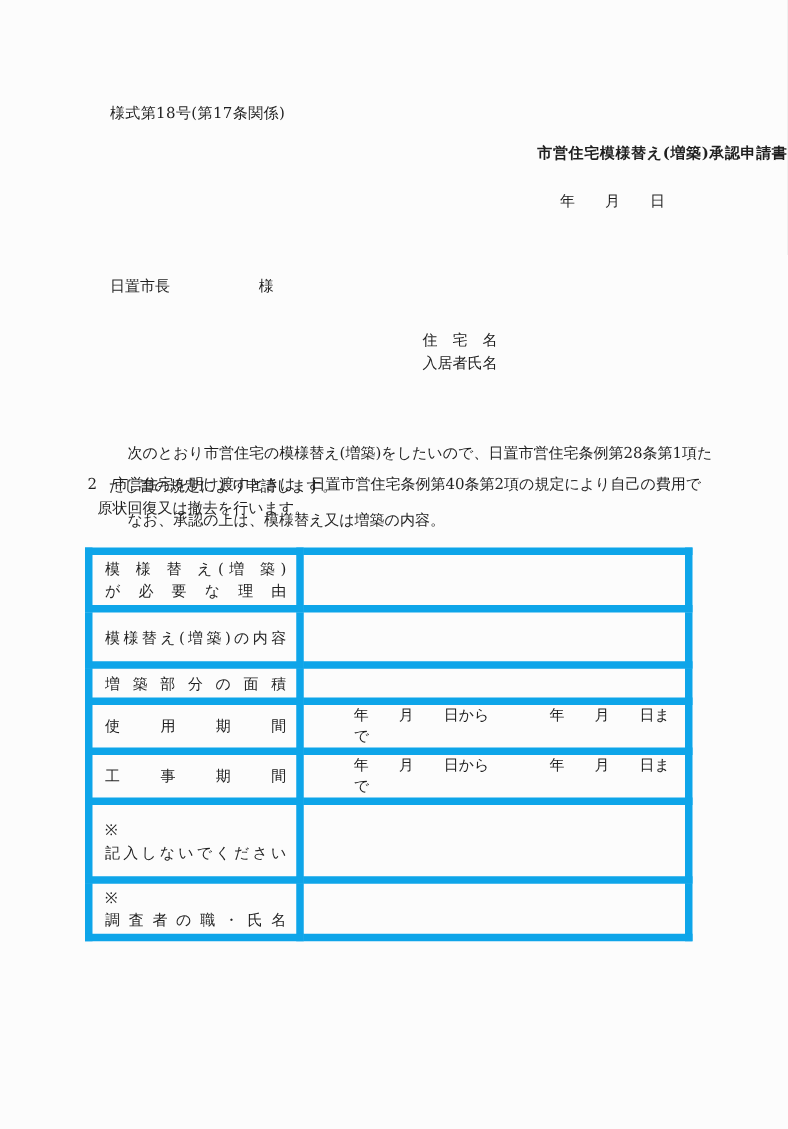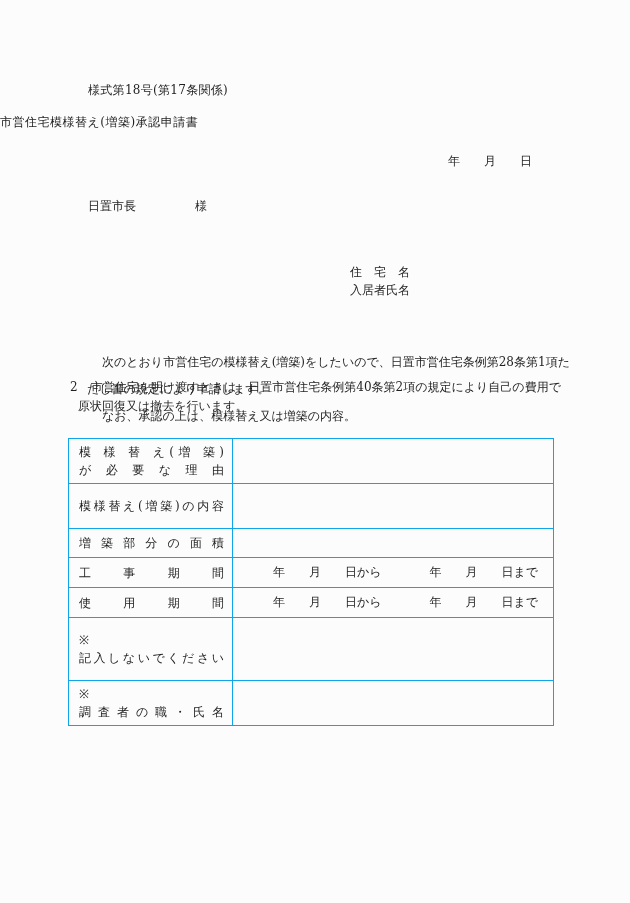--- a/index.html
+++ b/index.html
@@ -17,30 +17,31 @@
     color: #1f1f1f;
     font-size: 12px;
     overflow: hidden;
   }
   .abs { position: absolute; }
 
   .form-number { left: 88px; top: 82px; letter-spacing: 0.3px; }
 
   .doc-title {
     left: 0; right: 0; top: 114px;
-    text-align: left;
+    text-align: right;
     letter-spacing: 0.5px;
+    font-weight: bold;
   }
 
   .date-line { left: 448px; top: 153px; }
 
-  .addressee { left: 88px; top: 198px; display: flex; }
+  .addressee { left: 88px; top: 221px; display: flex; gap: 12px; }
   .addressee .honorific { margin-left: 59px; }
 
-  .applicant-block { left: 350px; top: 264px; line-height: 17.5px; }
+  .applicant-block { left: 338px; top: 264px; line-height: 17.5px; }
 
   .body-text {
     left: 77px; top: 317px; width: 494px;
     line-height: 27px;
     margin-top: 32px;
   }
   .body-text p {
     margin: 0;
     padding-left: 10px;
     text-indent: 15px;
@@ -56,21 +57,21 @@
   }
   .list-item .num { margin-right: 13px; }
 
   table.form-table {
     position: absolute;
     left: 68px; top: 438px;
     width: 486px;
     border-collapse: collapse;
   }
   .form-table td {
-    border: 1px solid #0ea5e9;
+    border: 6px solid #0ea5e9;
     vertical-align: middle;
     padding: 0;
   }
   .form-table td.label {
     width: 145px;
     padding: 2px 8px 2px 10px;
     line-height: 18px;
   }
   .form-table td.value {
     padding-left: 40px;
@@ -134,27 +135,27 @@
       <td class="value"></td>
     </tr>
     <tr class="r-mid">
       <td class="label">
         <div class="jl">増 築 部 分 の 面 積</div>
       </td>
       <td class="value"></td>
     </tr>
     <tr class="r-mid2">
       <td class="label">
-        <div class="jl">工 事 期 間</div>
+        <div class="jl">使 用 期 間</div>
       </td>
       <td class="value">年　　月　　日から　　　　年　　月　　日まで</td>
     </tr>
     <tr class="r-mid2">
       <td class="label">
-        <div class="jl">使 用 期 間</div>
+        <div class="jl">工 事 期 間</div>
       </td>
       <td class="value">年　　月　　日から　　　　年　　月　　日まで</td>
     </tr>
     <tr class="r-big">
       <td class="label">
         <div>※</div>
         <div class="jl">記入しないでください</div>
       </td>
       <td class="value"></td>
     </tr>

